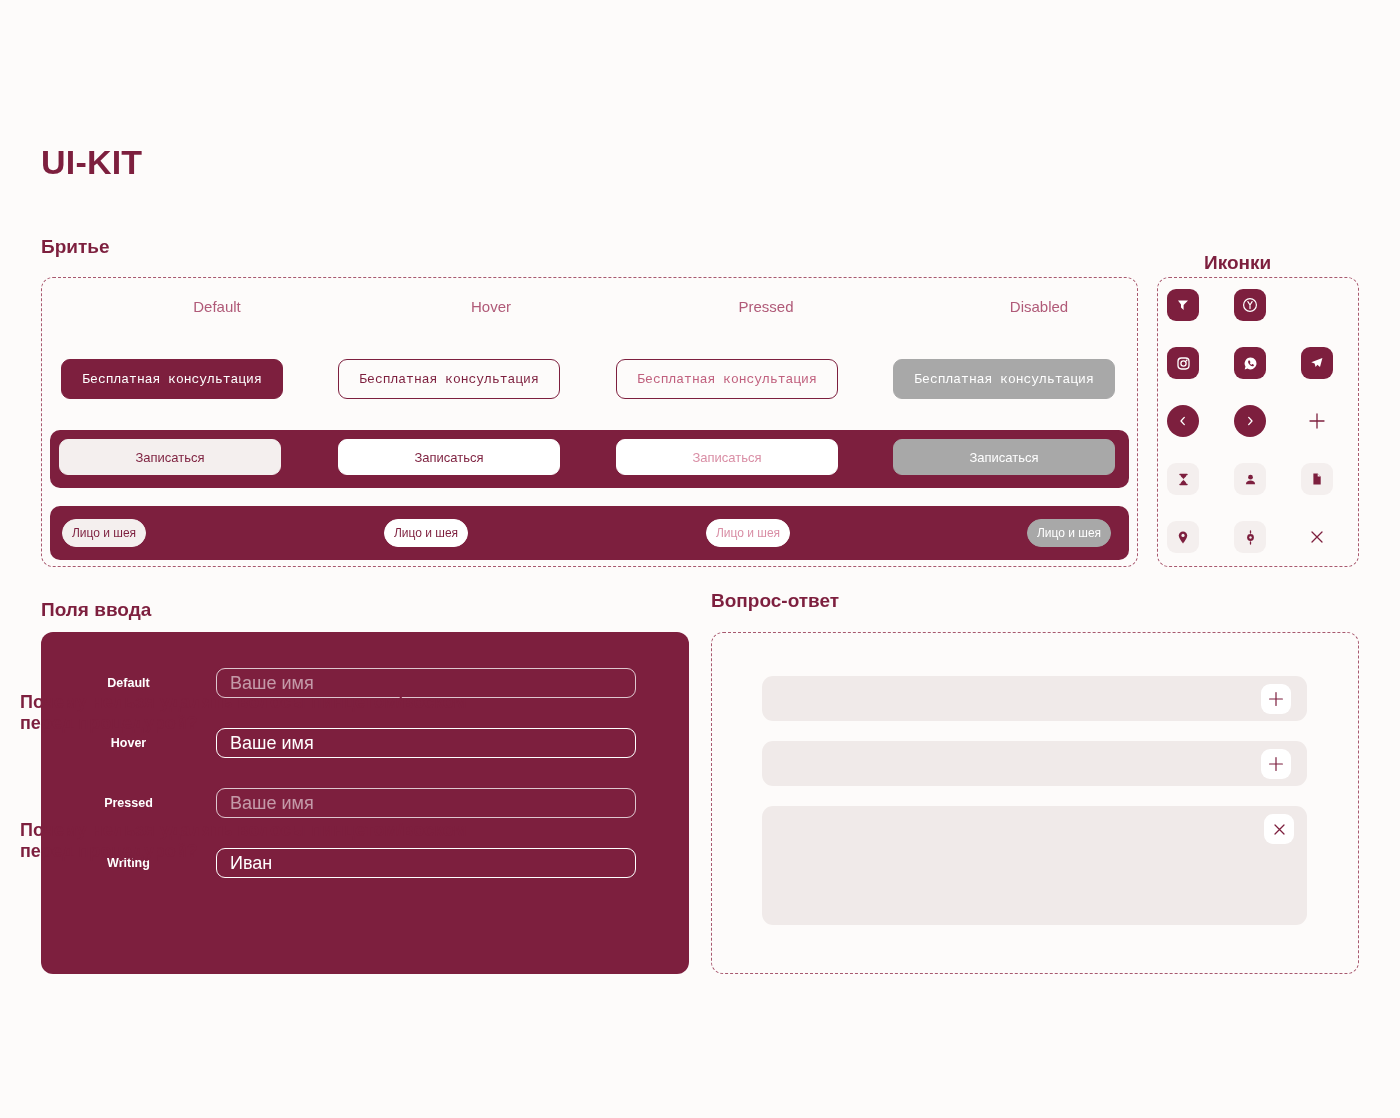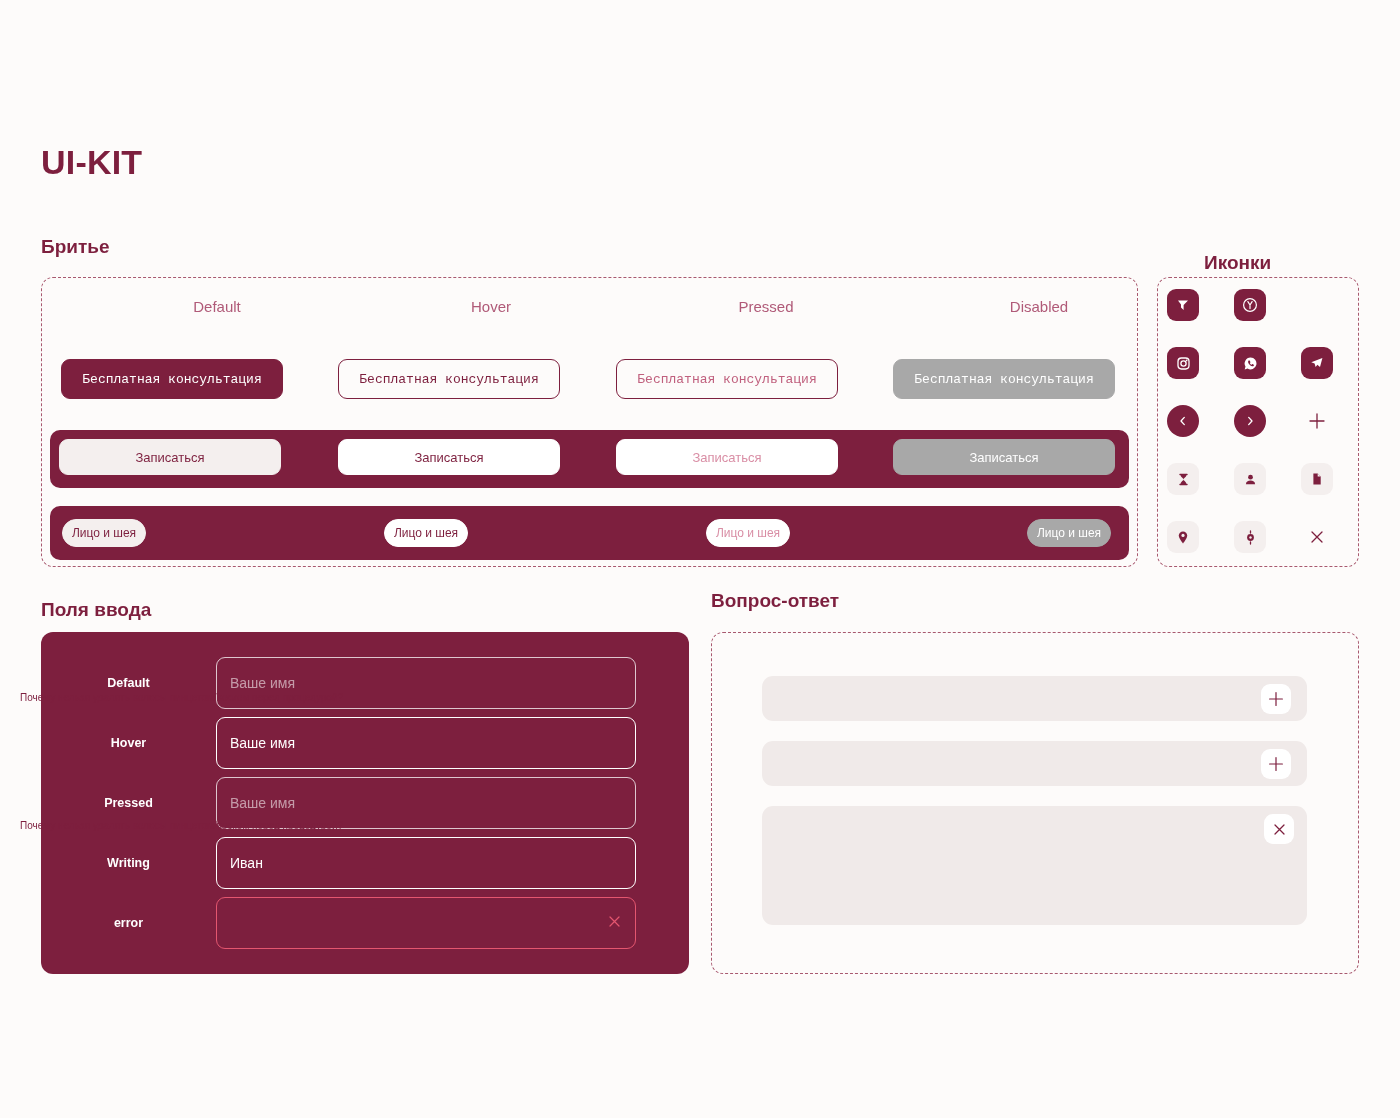--- a/index.html
+++ b/index.html
@@ -103,37 +103,37 @@
   
   #inputs-card{
     position:absolute;left:41px;top:632px;width:648px;height:342px;
     background:var(--maroon);border-radius:12px;
   }
   .in-row{position:absolute;left:0;width:648px;height:40px;display:flex;align-items:center;}
   .in-label{
     width:175px;text-align:center;font-size:12.5px;font-weight:bold;color:#fff;
   }
   .in-field{
-    position:relative;width:420px;height:52px;border-radius:9px;
+    position:relative;width:420px;height:30px;border-radius:9px;
     border:1.2px solid rgba(255,255,255,.75);
-    display:flex;align-items:center;padding:4px 13px;font-size:14px;
+    display:flex;align-items:center;padding:4px 13px;font-size:18px;
     background:transparent;
   }
   .in-field.bright{border-color:#ffffff;}
   .in-field.err{border-color:var(--error);}
   .ph-dim{color:rgba(255,255,255,.55);}
   .ph-bright{color:#ffffff;}
   .err-x{position:absolute;right:12px;top:50%;transform:translateY(-50%);}
 
   
   .faq-item{
     position:absolute;left:762px;background:var(--faq-fill);border-radius:11px;
   }
   .faq-q{
-    position:absolute;left:20px;font-size:10px;font-weight:normal;color:var(--maroon);
+    position:absolute;left:20px;font-size:18px;font-weight:bold;color:var(--maroon);
   }
   .faq-toggle{
     position:absolute;width:30px;height:30px;border-radius:9px;background:#ffffff;
     display:flex;align-items:center;justify-content:center;
   }
   .faq-a{
     position:absolute;left:20px;width:460px;font-size:12.5px;line-height:1.75;
     color:#9d4a64;
   }
 </style>
@@ -315,31 +315,20 @@
     </div>
   </div>
 
   <div class="in-row" style="left:41px;top:843px">
     <div class="in-label">Writing</div>
     <div class="in-field bright">
       <span class="ph-bright">Иван</span>
     </div>
   </div>
 
-  <div class="in-row" style="left:41px;top:903px">
-    <div class="in-label">error</div>
-    <div class="in-field err">
-      <span class="ph-dim"></span>
-      <span class="err-x">
-        <svg width="17" height="17" viewBox="0 0 17 17">
-            <path d="M4 4 L13 13 M13 4 L4 13" stroke="#e4566f" stroke-width="1.2" stroke-linecap="round"></path>
-          </svg>
-      </span>
-    </div>
-  </div>
 
   <div class="sec-head" id="h-faq">Вопрос-ответ</div>
   <div class="dashed" id="box-faq"></div>
 
   <div class="faq-item" style="top:676px;width:545px;height:45px"></div>
   <div class="faq-q" style="top:692px;width:470px">Почему нельзя удалять волосы пинцетом/воском перед процедурой?</div>
   <div class="faq-toggle" style="left:1261px;top:684px">
     <svg width="18" height="18" viewBox="0 0 18 18">
         <path d="M9 2.6 L9 15.4 M2.6 9 L15.4 9" stroke="#7d1f3e" stroke-width="1.2" stroke-linecap="round"></path>
       </svg>

